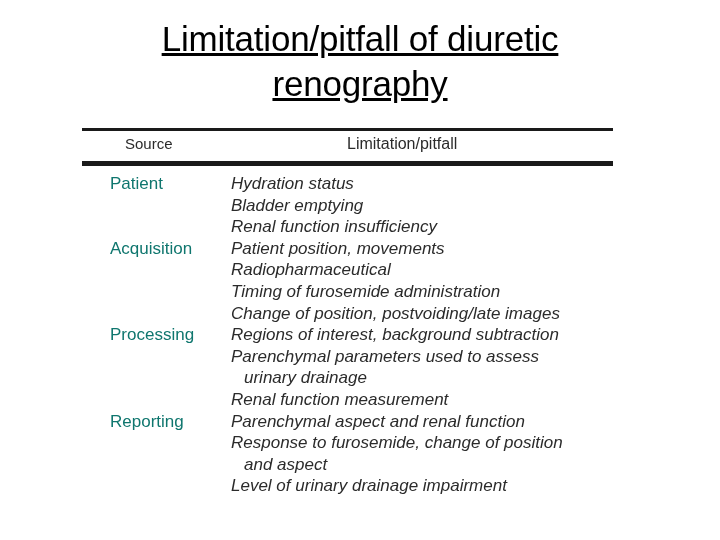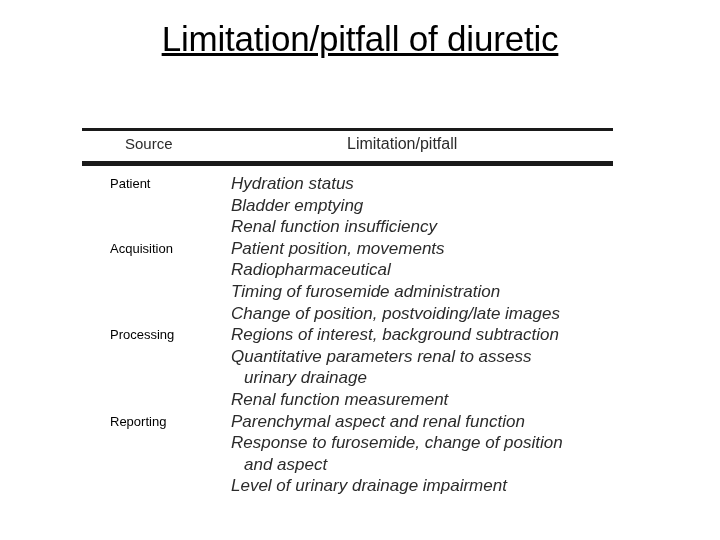--- a/index.html
+++ b/index.html
@@ -87,22 +87,22 @@
     display: flex;
     align-items: flex-start;
     height: 21.6px;
   }
 
   .src-cell {
     width: 149px;
     flex: 0 0 149px;
     padding-left: 28px;
     box-sizing: border-box;
-    font-size: 13px;
-    color: #000000;
+    font-size: 17px;
+    color: #0f766e;
     white-space: nowrap;
     line-height: 21.6px;
   }
 
   .item-cell {
     flex: 1 1 auto;
     font-size: 17px;
     color: #2b2b2b;
     white-space: nowrap;
     line-height: 21.6px;
@@ -111,20 +111,21 @@
 
   .item-cell.cont {
     padding-left: 13px;
   }
 </style>
 </head>
 <body>
 
 <div class="slide-title">
   <div>Limitation/pitfall of diuretic</div>
+  <div>renography</div>
 </div>
 
 <div class="table-block">
 
   <div class="rule-thin"></div>
 
   <div class="table-head">
     <div class="th-source">Source</div>
     <div class="th-limitation">Limitation/pitfall</div>
   </div>
@@ -164,21 +165,21 @@
           <div class="item-cell">Change of position, postvoiding/late images</div>
         </div>
       </div>
       <div class="group">
         <div class="group-row">
           <div class="src-cell">Processing</div>
           <div class="item-cell">Regions of interest, background subtraction</div>
         </div>
         <div class="group-row">
           <div class="src-cell"></div>
-          <div class="item-cell">Quantitative parameters renal to assess</div>
+          <div class="item-cell">Parenchymal parameters used to assess</div>
         </div>
         <div class="group-row">
           <div class="src-cell"></div>
           <div class="item-cell cont">urinary drainage</div>
         </div>
         <div class="group-row">
           <div class="src-cell"></div>
           <div class="item-cell">Renal function measurement</div>
         </div>
       </div>

